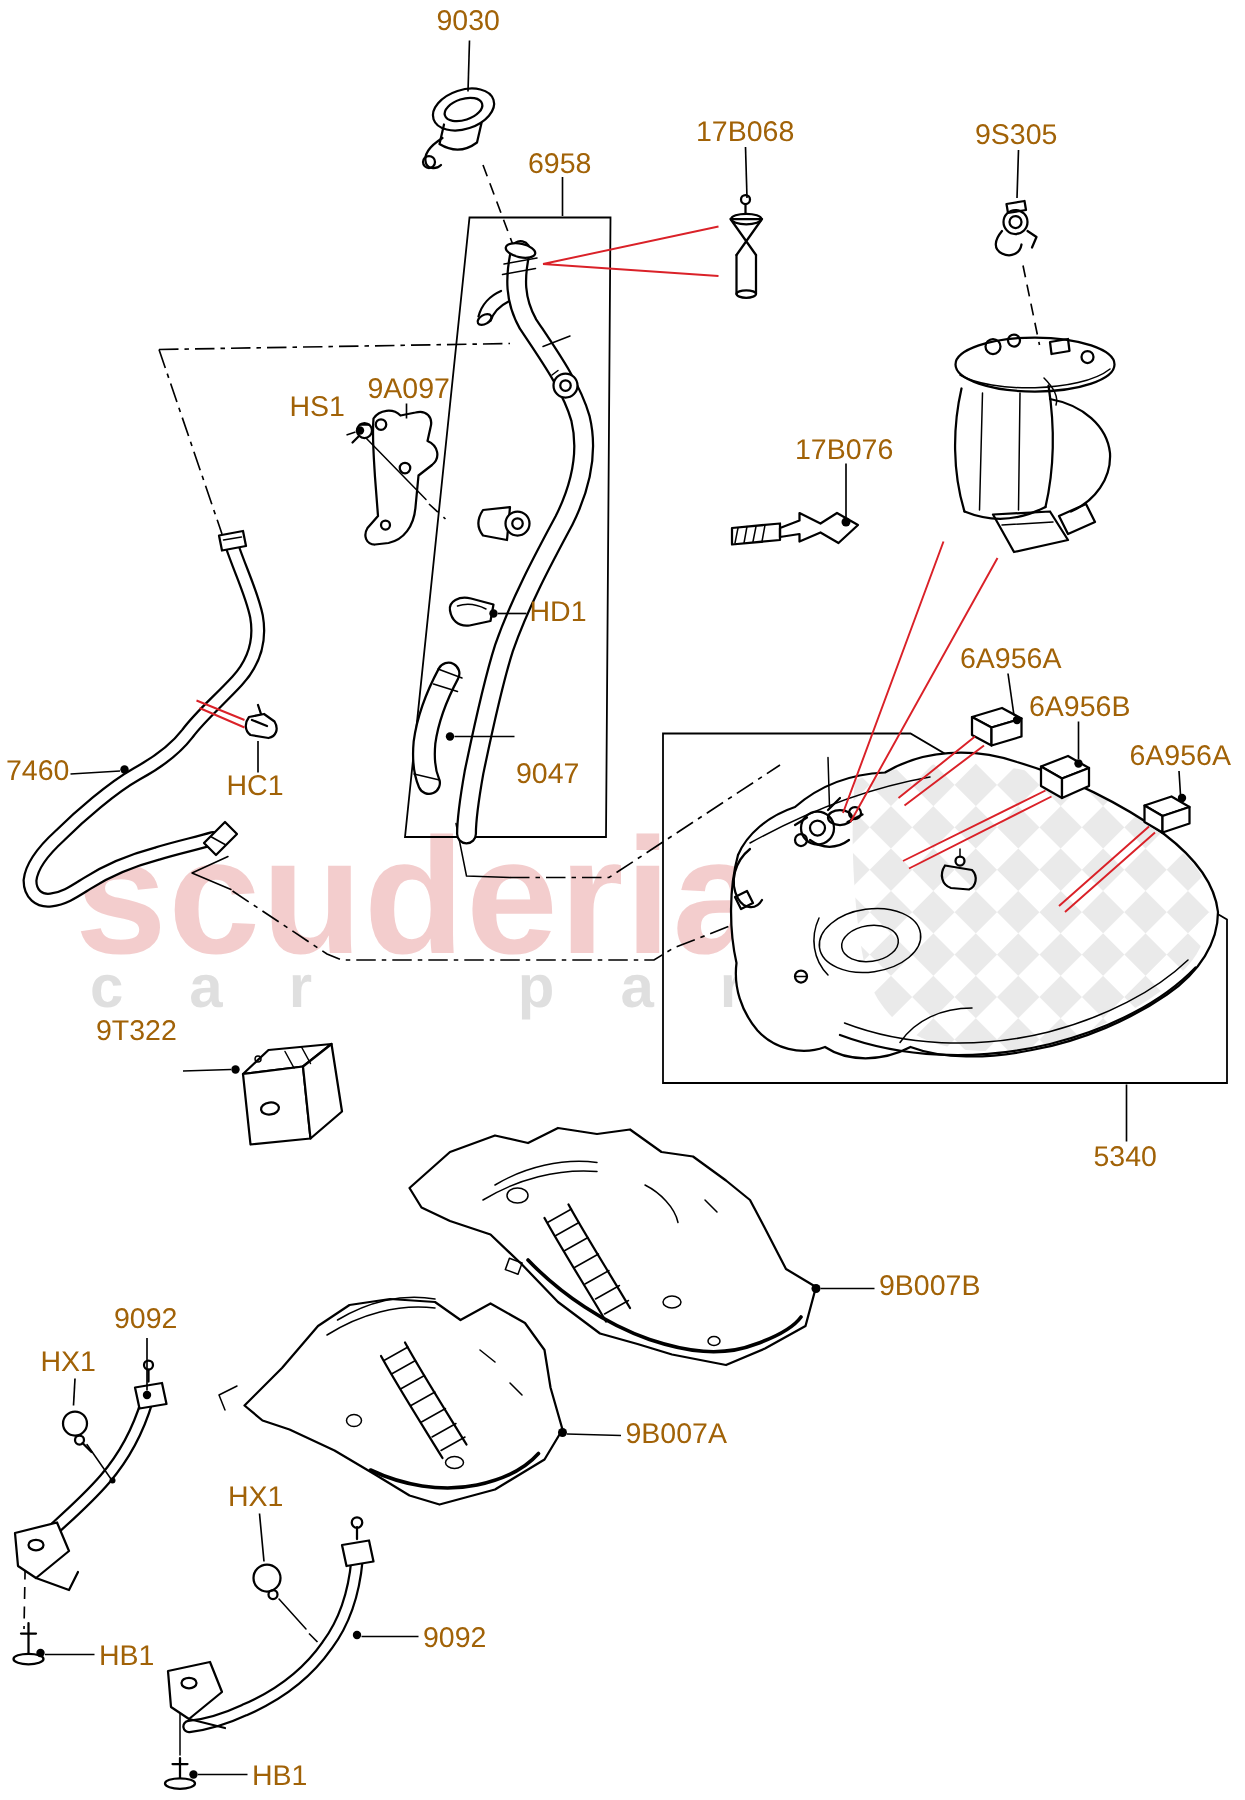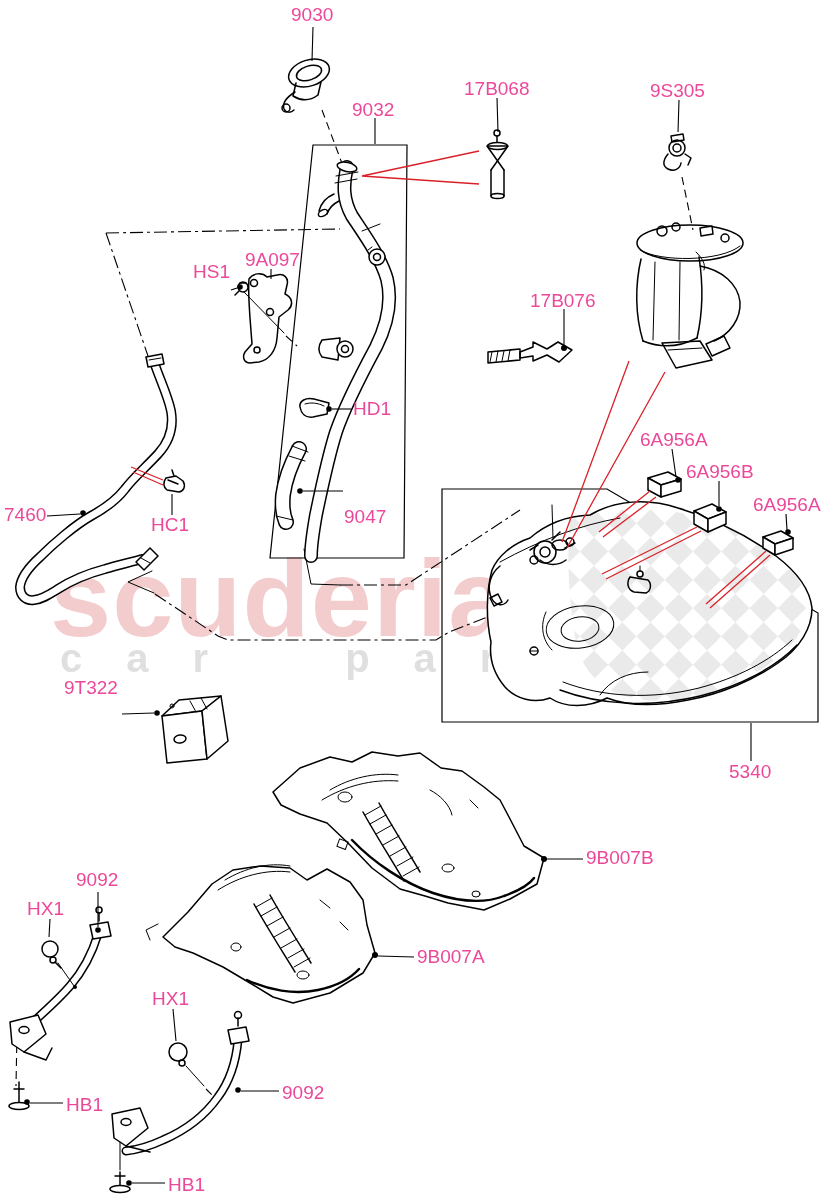--- a/index.html
+++ b/index.html
@@ -3,21 +3,21 @@
 <meta charset="utf-8">
 <style>
   html,body{margin:0;padding:0;background:#ffffff;}
   #canvas{position:relative;width:830px;height:1200px;background:#ffffff;overflow:hidden;
           font-family:"Liberation Sans",sans-serif;}
   .wm1{position:absolute;left:50px;top:534px;font-size:110px;font-weight:bold;letter-spacing:1px;
        color:rgba(219,104,104,0.33);white-space:nowrap;user-select:none;}
   .wm2{position:absolute;left:60px;top:636px;font-size:40px;font-weight:bold;letter-spacing:44px;
        word-spacing:38px;color:rgba(150,150,150,0.30);white-space:nowrap;user-select:none;}
   svg.art{position:absolute;left:0;top:0;}
-  .lbl{position:absolute;color:#ec4899;font-size:19px;line-height:19px;white-space:nowrap;cursor:pointer;}
+  .lbl{position:absolute;color:#a16207;font-size:19px;line-height:19px;white-space:nowrap;cursor:pointer;}
   .box{stroke:#000;stroke-width:1.2;fill:none;}
   .draw{stroke:#000;stroke-width:1.5;fill:none;stroke-linecap:round;stroke-linejoin:round;}
   .thin{stroke:#000;stroke-width:1;fill:none;stroke-linecap:round;stroke-linejoin:round;}
   .fillw{fill:#ffffff;}
   .phantom{stroke:#000;stroke-width:1.1;fill:none;stroke-dasharray:13 4 3 4;}
   .dash{stroke:#000;stroke-width:1.1;fill:none;stroke-dasharray:8 5;}
   .red{stroke:#da2128;stroke-width:1.3;fill:none;}
   .leader{stroke:#000;stroke-width:1.1;fill:none;}
   .dot{fill:#000;stroke:none;}
   .tubeo{stroke:#000;fill:none;stroke-linecap:round;stroke-linejoin:round;}
@@ -338,21 +338,21 @@
         <circle class="dot" cx="27" cy="1102" r="2.8"></circle>
       <path class="leader" d="M241,1091 L279,1091"></path>
         <circle class="dot" cx="238" cy="1090" r="2.8"></circle>
       <path class="leader" d="M173,1009 L176,1041"></path>
       <path class="leader" d="M132,1183 L165,1183"></path>
         <circle class="dot" cx="129" cy="1183" r="2.8"></circle>
     </g>
   </svg>
 
   <div class="lbl" style="left:291px;top:5px">9030</div>
-  <div class="lbl" style="left:352px;top:100px">9032</div>
+  <div class="lbl" style="left:352px;top:100px">6958</div>
   <div class="lbl" style="left:464px;top:79px">17B068</div>
   <div class="lbl" style="left:650px;top:81px">9S305</div>
   <div class="lbl" style="left:530px;top:291px">17B076</div>
   <div class="lbl" style="left:245px;top:250px">9A097</div>
   <div class="lbl" style="left:193px;top:262px">HS1</div>
   <div class="lbl" style="left:353px;top:399px">HD1</div>
   <div class="lbl" style="left:344px;top:507px">9047</div>
   <div class="lbl" style="left:4px;top:505px">7460</div>
   <div class="lbl" style="left:151px;top:515px">HC1</div>
   <div class="lbl" style="left:640px;top:430px">6A956A</div>

